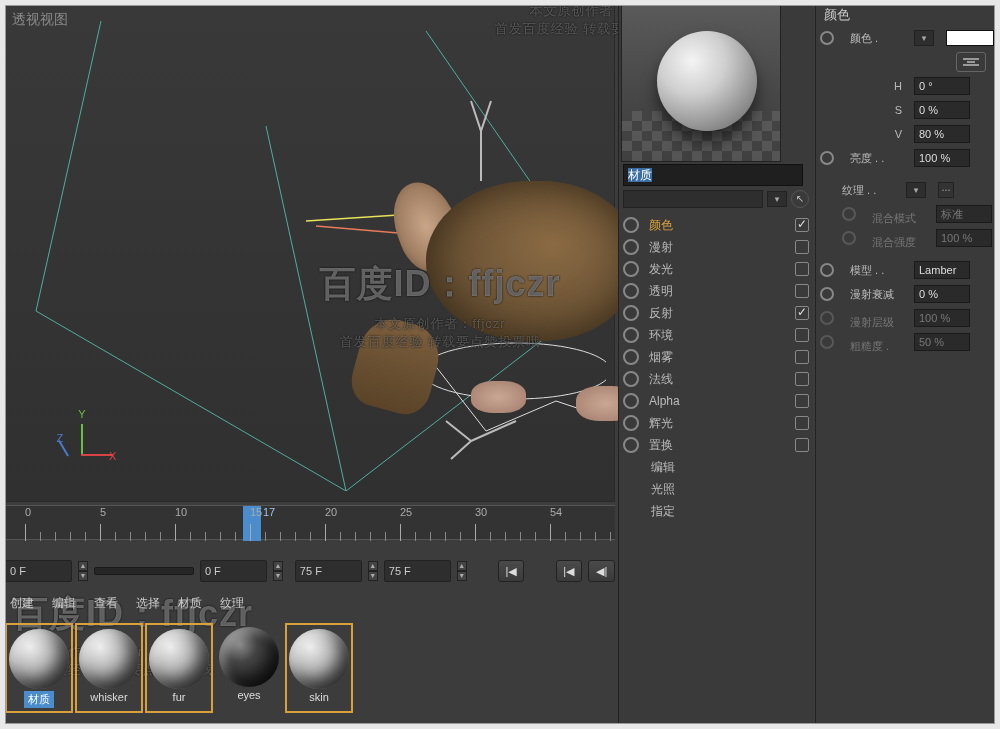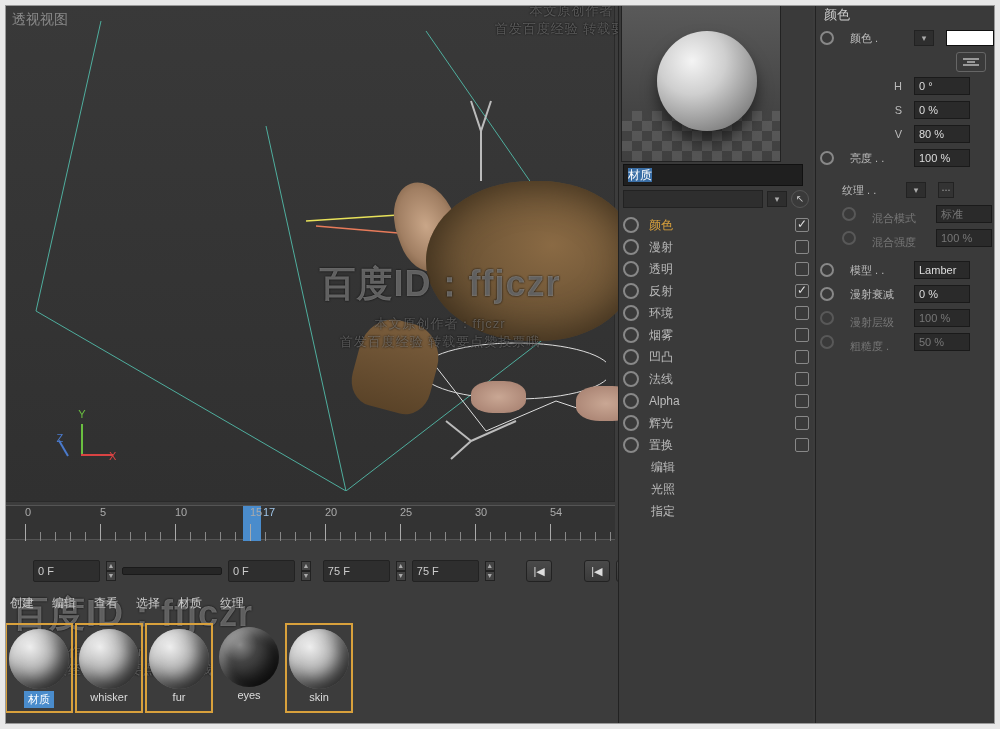--- a/index.html
+++ b/index.html
@@ -36,21 +36,21 @@
   .rat-foot2 { position: absolute; left: 145px; top: 240px; width: 55px; height: 32px; background: radial-gradient(#c9a794,#a37c6c); border-radius: 40%; }
 
   .timeline { position: absolute; left: 5px; top: 505px; width: 610px; height: 55px; }
   .tl-ruler { position: relative; height: 35px; border-top: 1px solid #555; border-bottom: 1px solid #555; background: #333; }
   .tl-tick { position: absolute; top: 0; height: 100%; color: #aaa; font-size: 11px; }
   .tl-tick .major { position: absolute; top: 18px; width: 1px; height: 17px; background: #aaa; left: 0; }
   .tl-tick .minor { position: absolute; top: 26px; width: 1px; height: 9px; background: #888; }
   .tl-cursor { position: absolute; top: 0; width: 18px; height: 35px; background: #4a8ccc; left: 238px; }
   .tl-cursor-lbl { position: absolute; top: 0; left: 258px; color: #9fc5e8; font-size: 11px; }
 
-  .frame-ctrl { position: absolute; left: 5px; top: 558px; width: 610px; height: 26px; display: flex; gap: 6px; align-items: center; margin-left: 28px; }
+  .frame-ctrl { position: absolute; left: 5px; top: 558px; width: 610px; height: 26px; display: flex; gap: 6px; align-items: center; }
   .fc-field { width: 70px; height: 22px; background: #2e2e2e; border: 1px solid #222; color: #ccc; font-size: 11px; line-height: 20px; padding-left: 4px; border-radius: 2px; }
   .fc-arrows { width: 10px; display: flex; flex-direction: column; }
   .fc-arrow { width: 10px; height: 10px; background: #444; border: 1px solid #222; font-size: 7px; color: #aaa; text-align: center; line-height: 8px; }
   .tl-slider { flex: 0 0 100px; height: 8px; background: #262626; border: 1px solid #1a1a1a; position: relative; top: 0; border-radius: 2px;}
   .pb-btn { width: 28px; height: 22px; background: linear-gradient(#4a4a4a,#3a3a3a); border: 1px solid #222; border-radius: 3px; color: #ddd; font-size: 11px; text-align: center; line-height: 20px; }
 
   .menu-row { position: absolute; left: 10px; top: 595px; display: flex; gap: 18px; font-size: 12px; color: #ccc; }
   .menu-row span { cursor: default; }
 
   .mat-manager { position: absolute; left: 5px; top: 615px; width: 610px; height: 110px; display: flex; gap: 2px; padding-top: 8px; }
@@ -244,41 +244,41 @@
         <div class="ch-lbl active">颜色</div>
         <div class="ch-chk on"></div>
       </div>
       <div class="ch-row">
         <div class="ch-radio"></div>
         <div class="ch-lbl">漫射</div>
         <div class="ch-chk"></div>
       </div>
       <div class="ch-row">
         <div class="ch-radio"></div>
+        <div class="ch-lbl">发光</div>
+        <div class="ch-chk"></div>
+      </div>
+      <div class="ch-row">
+        <div class="ch-radio"></div>
         <div class="ch-lbl">透明</div>
         <div class="ch-chk"></div>
       </div>
       <div class="ch-row">
         <div class="ch-radio"></div>
         <div class="ch-lbl">反射</div>
         <div class="ch-chk on"></div>
       </div>
       <div class="ch-row">
         <div class="ch-radio"></div>
         <div class="ch-lbl">环境</div>
         <div class="ch-chk"></div>
       </div>
       <div class="ch-row">
         <div class="ch-radio"></div>
         <div class="ch-lbl">烟雾</div>
-        <div class="ch-chk"></div>
-      </div>
-      <div class="ch-row">
-        <div class="ch-radio"></div>
-        <div class="ch-lbl">凹凸</div>
         <div class="ch-chk"></div>
       </div>
       <div class="ch-row">
         <div class="ch-radio"></div>
         <div class="ch-lbl">法线</div>
         <div class="ch-chk"></div>
       </div>
       <div class="ch-row">
         <div class="ch-radio"></div>
         <div class="ch-lbl">Alpha</div>

